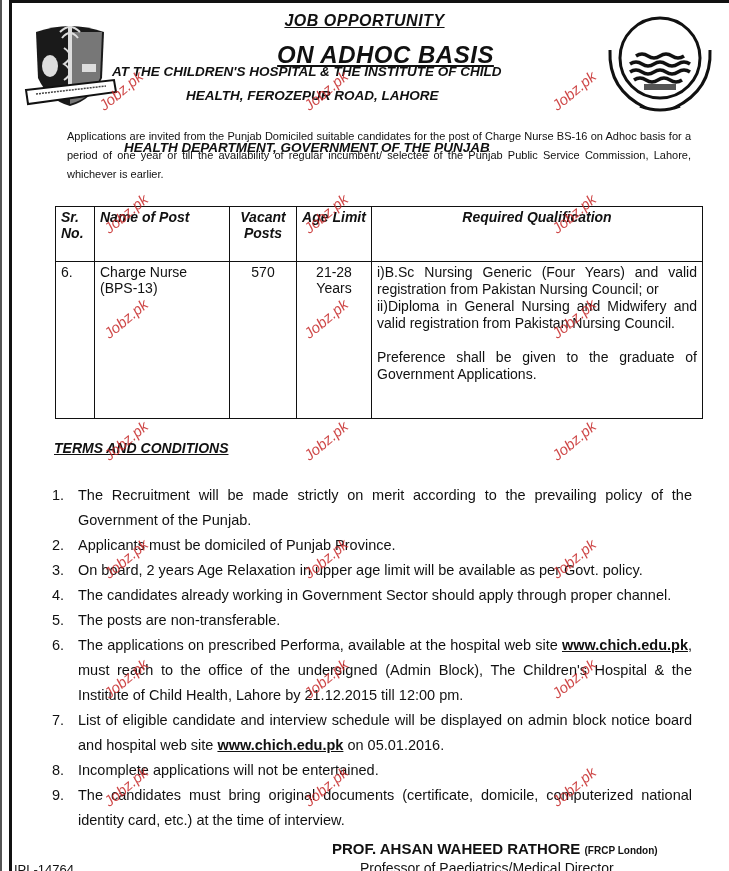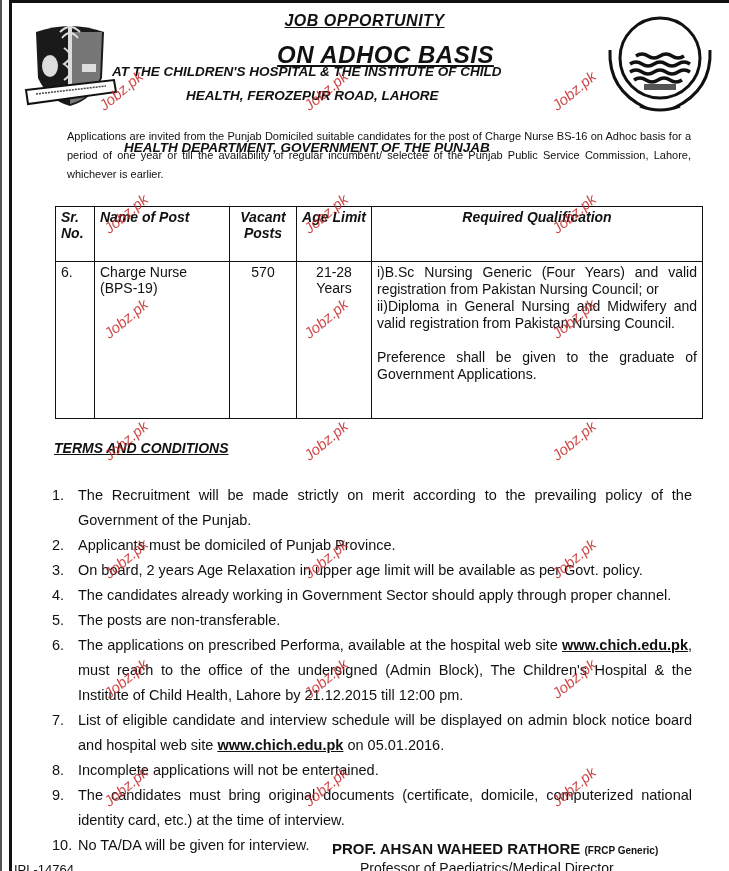--- a/index.html
+++ b/index.html
@@ -89,21 +89,21 @@
       <th class="c-vac">Vacant Posts</th>
       <th class="c-age">Age Limit</th>
       <th>Required Qualification</th>
     </tr>
   </thead>
   <tbody>
     <tr>
       <td class="c-sr">6.</td>
       <td class="c-name">
         <div>Charge Nurse</div>
-        <div>(BPS-19)</div>
+        <div>(BPS-13)</div>
       </td>
       <td class="c-vac">570</td>
       <td class="c-age">
         <div>21-28</div>
         <div>Years</div>
       </td>
       <td class="qual">
         <div>i)B.Sc  Nursing Generic (Four Years) and valid registration from Pakistan Nursing Council; or</div>
         <div>ii)Diploma in General Nursing and Midwifery and valid registration from Pakistan Nursing Council.</div>
         <div style="height:17px"></div>
@@ -145,27 +145,23 @@
       <span class="txt"><span>List of eligible candidate and interview schedule will be displayed on admin block notice board and hospital web site </span><span class="link">www.chich.edu.pk</span><span> on 05.01.2016.</span></span>
     </li>
   <li>
       <span class="num">8.</span>
       <span class="txt">Incomplete applications will not be entertained.</span>
     </li>
   <li>
       <span class="num">9.</span>
       <span class="txt">The candidates must bring original documents (certificate, domicile, computerized national identity card, etc.) at the time of interview.</span>
     </li>
-  <li>
-      <span class="num">10.</span>
-      <span class="txt">No TA/DA will be given for interview.</span>
-    </li>
 </ol>
 
-<div class="abs sig-name"><span>PROF. AHSAN WAHEED RATHORE</span> <small>(FRCP Generic)</small></div>
+<div class="abs sig-name"><span>PROF. AHSAN WAHEED RATHORE</span> <small>(FRCP London)</small></div>
 <div class="abs sig-title">Professor of Paediatrics/Medical Director</div>
 <div class="abs ref">IPL-14764</div>
 
 <div class="wm" style="left:95px;top:82px">Jobz.pk</div>
 <div class="wm" style="left:300px;top:82px">Jobz.pk</div>
 <div class="wm" style="left:548px;top:82px">Jobz.pk</div>
 <div class="wm" style="left:100px;top:205px">Jobz.pk</div>
 <div class="wm" style="left:300px;top:205px">Jobz.pk</div>
 <div class="wm" style="left:548px;top:205px">Jobz.pk</div>
 <div class="wm" style="left:100px;top:310px">Jobz.pk</div>

